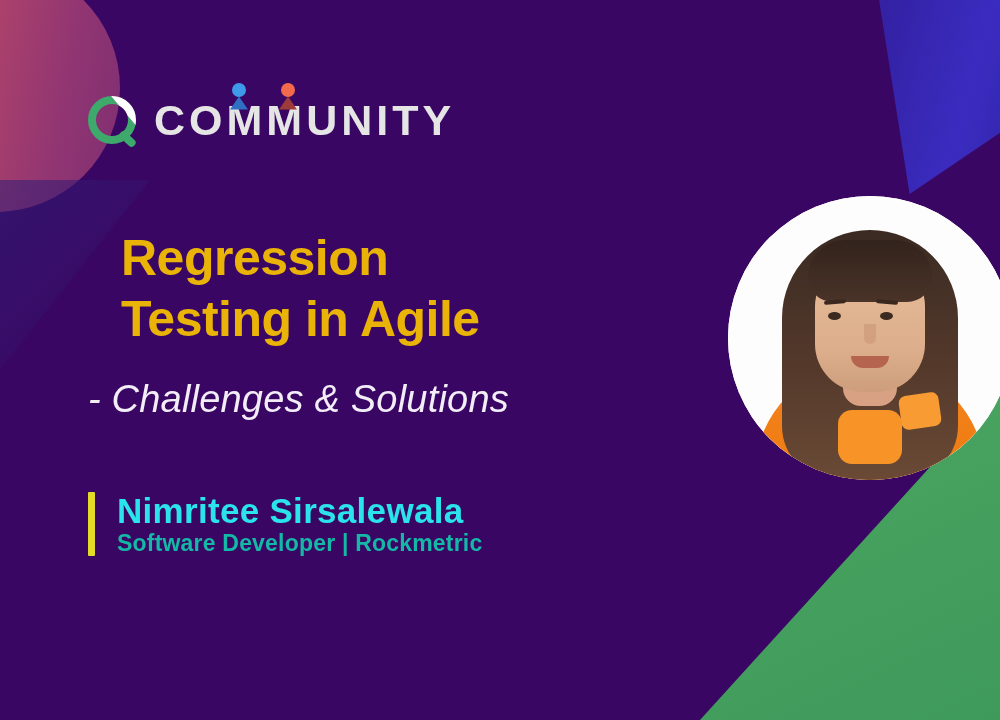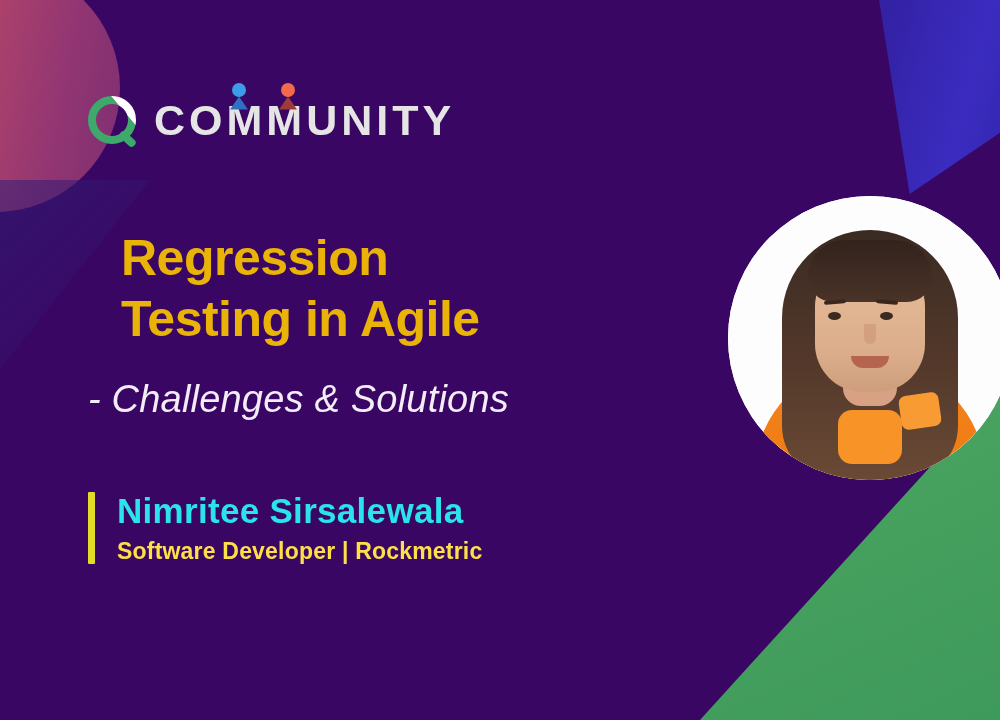--- a/index.html
+++ b/index.html
@@ -180,26 +180,26 @@
     font-style:italic;
     font-weight:400;
     letter-spacing:0.2px;
   }
 
   
 
   .speaker { position:absolute; left:88px; top:492px; z-index:5;
              display:flex; align-items:stretch; gap:22px; }
   .speaker-bar { width:7px; background:#E3DB28; border-radius:1px; }
-  .speaker-text { display:flex; flex-direction:column; justify-content:center; gap:8px; }
+  .speaker-text { display:flex; flex-direction:column; justify-content:center; gap:0; }
   .speaker-name {
     color:#2BE3EA; font-size:35px; font-weight:700; letter-spacing:0.3px; line-height:1.1;
   }
   .speaker-role {
-    color:#fde047; font-size:23px; font-weight:700; letter-spacing:0.2px; line-height:1.1;text-align:center;
+    color:#14b8a6; font-size:23px; font-weight:700; letter-spacing:0.2px; line-height:1.1;text-align:center;
   }
 </style>
 </head>
 <body>
 
 <div class="banner">
 
   <div class="deco-circle-pink"></div>
   <div class="deco-blue-soft"></div>
   <div class="deco-tri-blue"></div>

